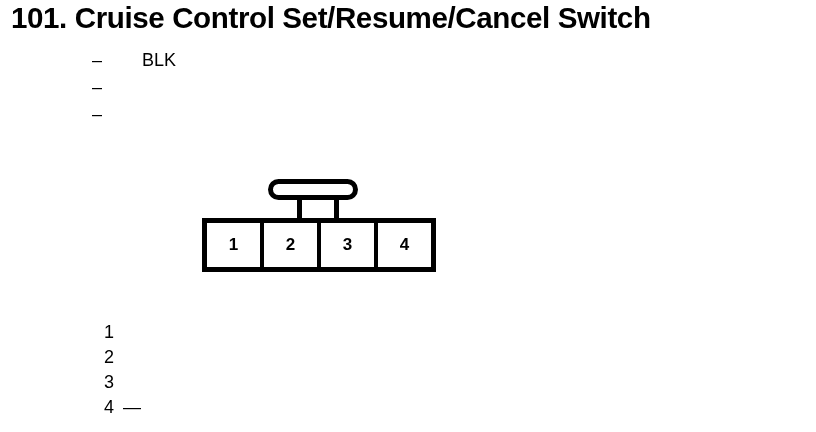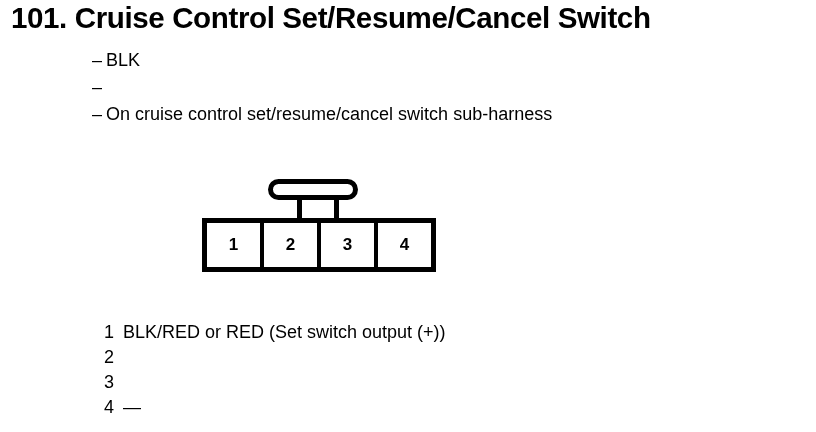--- a/index.html
+++ b/index.html
@@ -60,20 +60,21 @@
     font-size: 18px;
     line-height: 27px;
     white-space: nowrap;
   }
   .bullet-dash {
     width: 14px;
     flex: 0 0 14px;
   }
   .bullet-text {
     flex: 0 1 auto;
+    margin-left: 36px;
   }
 
   
   .connector {
     position: absolute;
     left: 196px;
     top: 172px;
     width: 244px;
     height: 108px;
   }
@@ -167,21 +168,20 @@
   <div class="bullets">
     <div class="bullet-row">
       <span class="bullet-dash">–</span>
       <span class="bullet-text">BLK</span>
     </div>
     <div class="bullet-row">
       <span class="bullet-dash">–</span>
     </div>
     <div class="bullet-row">
       <span class="bullet-dash">–</span>
-      <span class="bullet-text">On cruise control set/resume/cancel switch sub-harness</span>
     </div>
   </div>
 
   <div class="connector">
     <div class="tab-neck"></div>
     <div class="tab-cap"></div>
     <div class="body-box">
       <div class="cell">
         <span class="cell-num">1</span>
       </div>
@@ -193,21 +193,20 @@
       </div>
       <div class="cell">
         <span class="cell-num">4</span>
       </div>
     </div>
   </div>
 
   <div class="pinlist">
     <div class="pin-row">
       <span class="pin-num">1</span>
-      <span class="pin-desc">BLK/RED or RED (Set switch output (+))</span>
     </div>
     <div class="pin-row">
       <span class="pin-num">2</span>
     </div>
     <div class="pin-row">
       <span class="pin-num">3</span>
     </div>
     <div class="pin-row">
       <span class="pin-num">4</span>
       <span class="pin-desc">—</span>

